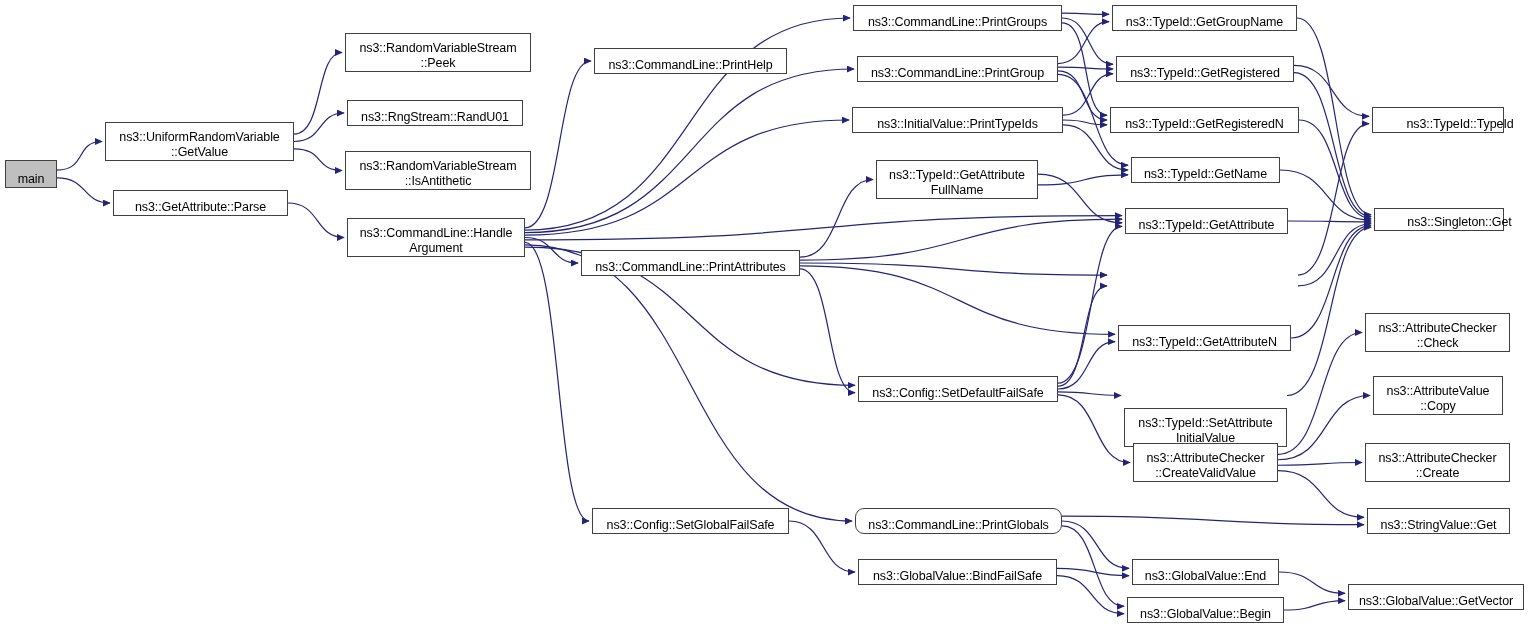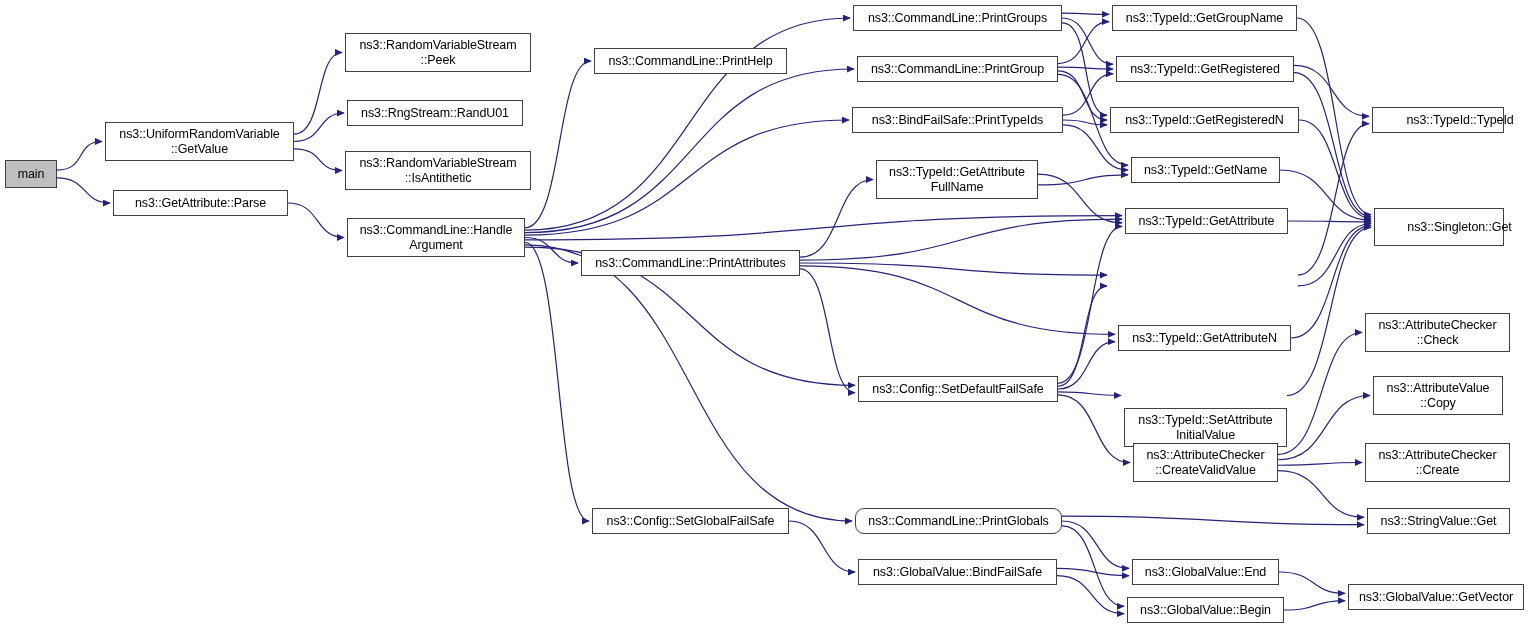--- a/index.html
+++ b/index.html
@@ -1,20 +1,20 @@
 <!DOCTYPE html>
 <html><head>
 <meta charset="utf-8">
 <style>
   html,body{margin:0;padding:0;background:#ffffff;}
   #canvas{position:relative;width:1536px;height:641px;background:#ffffff;
     font-family:"Liberation Sans", sans-serif;overflow:hidden;}
   #edges{position:absolute;left:0;top:0;width:1536px;height:641px;}
   .node{position:absolute;box-sizing:border-box;border:1px solid #404040;
-    background:#ffffff;display:flex;align-items:center;justify-content:center;
+    background:#ffffff;display:flex;align-items:flex-end;justify-content:center;
     text-align:center;color:#000000;font-size:12.5px;line-height:15px;
     letter-spacing:-0.1px;padding:0 3px;}
   .node.root{background:#bfbfbf;border:1px solid #404040;}
   .node span{display:block;white-space:pre-line;}
 </style>
 </head>
 <body>
 
 <div id="canvas">
   <svg id="edges" viewBox="0 0 1536 641" xmlns="http://www.w3.org/2000/svg">
@@ -117,21 +117,21 @@
     <div class="node" style="left: 592px; top: 508px; width: 197px; height: 26px;">
       <span>ns3::Config::SetGlobalFailSafe</span>
     </div>
     <div class="node" style="left: 853px; top: 5px; width: 209px; height: 26px;">
       <span>ns3::CommandLine::PrintGroups</span>
     </div>
     <div class="node" style="left: 857px; top: 56px; width: 201px; height: 26px;">
       <span>ns3::CommandLine::PrintGroup</span>
     </div>
     <div class="node" style="left: 852px; top: 107px; width: 211px; height: 26px;">
-      <span>ns3::BindFailSafe::PrintTypeIds</span>
+      <span>ns3::InitialValue::PrintTypeIds</span>
     </div>
     <div class="node" style="left: 876px; top: 160px; width: 162px; height: 39px;">
       <span>ns3::TypeId::GetAttribute
 FullName</span>
     </div>
     <div class="node" style="left: 858px; top: 376px; width: 200px; height: 26px;">
       <span>ns3::Config::SetDefaultFailSafe</span>
     </div>
     <div class="node" style="left: 855px; top: 508px; width: 207px; height: 26px; border-radius: 9px;">
       <span>ns3::CommandLine::PrintGlobals</span>
@@ -167,21 +167,21 @@
     </div>
     <div class="node" style="left: 1132px; top: 559px; width: 147px; height: 26px;">
       <span>ns3::GlobalValue::End</span>
     </div>
     <div class="node" style="left: 1127px; top: 597px; width: 157px; height: 26px;">
       <span>ns3::GlobalValue::Begin</span>
     </div>
     <div class="node" style="left: 1372px; top: 107px; width: 132px; height: 26px; padding-left: 47px;">
       <span>ns3::TypeId::TypeId</span>
     </div>
-    <div class="node" style="left: 1374px; top: 208px; width: 130px; height: 38px; padding-left: 44px;">
+    <div class="node" style="left: 1374px; top: 208px; width: 130px; height: 23px; padding-left: 44px;">
       <span>ns3::Singleton::Get</span>
     </div>
     <div class="node" style="left: 1365px; top: 313px; width: 145px; height: 39px;">
       <span>ns3::AttributeChecker
 ::Check</span>
     </div>
     <div class="node" style="left: 1373px; top: 376px; width: 130px; height: 39px;">
       <span>ns3::AttributeValue
 ::Copy</span>
     </div>

